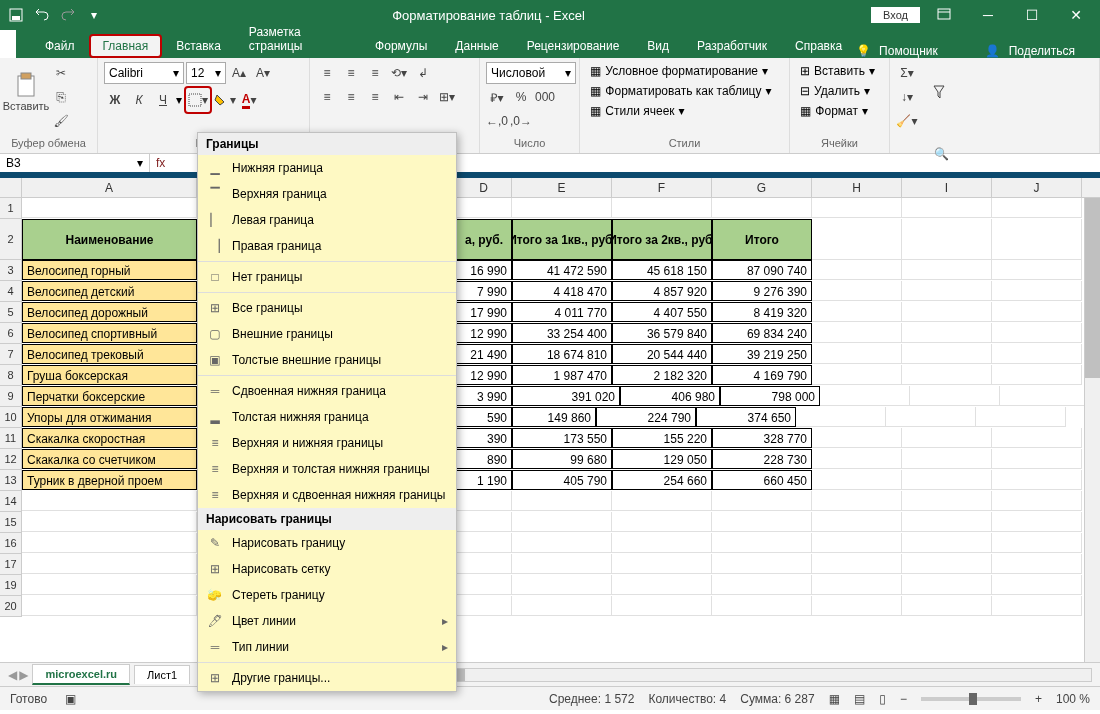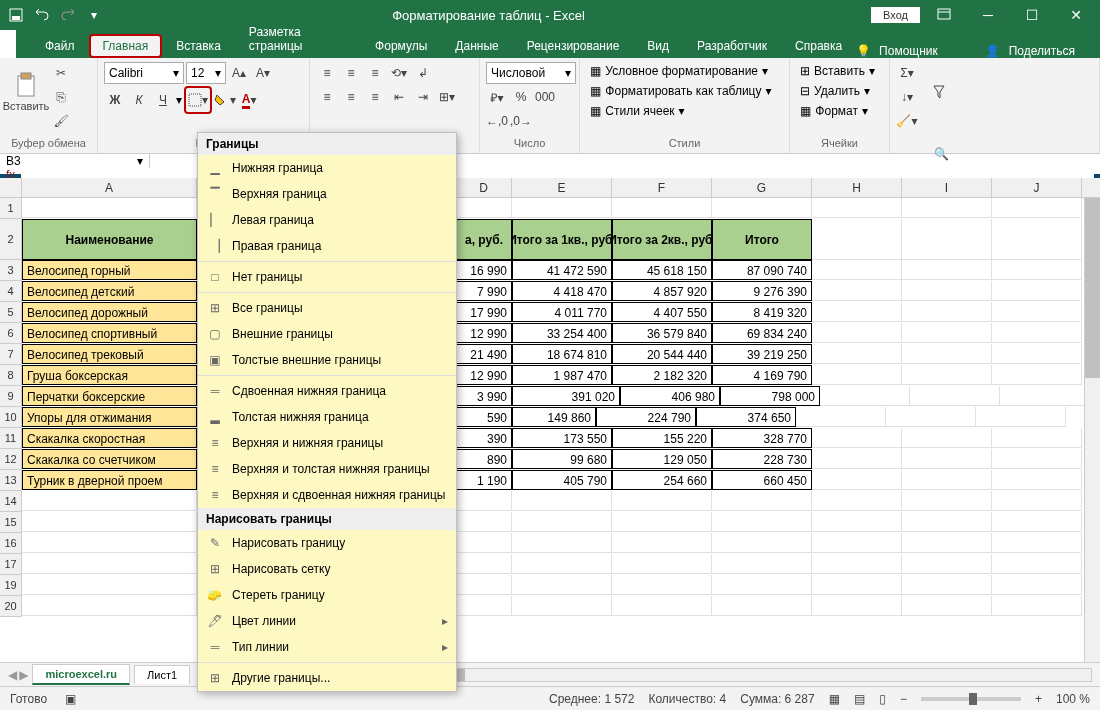--- a/index.html
+++ b/index.html
@@ -31,21 +31,21 @@
 .font-select { width: 80px; height: 22px; border: 1px solid #aaa; padding: 0 4px; font-size: 12px; background: #fff; display: flex; align-items: center; justify-content: space-between; }
 .size-select { width: 40px; height: 22px; border: 1px solid #aaa; padding: 0 4px; font-size: 12px; background: #fff; display: flex; align-items: center; justify-content: space-between; }
 .col-stack { display: flex; flex-direction: column; gap: 2px; }
 .row-line { display: flex; gap: 2px; align-items: center; }
 .styles-btn { display: flex; align-items: center; gap: 4px; padding: 2px 4px; cursor: pointer; }
 .cells-btn { display: flex; align-items: center; gap: 4px; padding: 2px 4px; cursor: pointer; }
 
 .border-btn-hl { border: 2px solid #c00000; border-radius: 4px; padding: 1px; }
 
 
-.formula-row { height: 24px; border-bottom: 4px solid #0c4a6e; display: flex; background: #fff; flex-direction: column; }
+.formula-row { height: 24px; border-bottom: 6px solid #0c4a6e; display: flex; background: #fff; }
 .name-box { width: 150px; border-right: 1px solid #ccc; display: flex; align-items: center; padding: 0 6px; justify-content: space-between; }
 .fx-area { display: flex; align-items: center; padding: 0 6px; gap: 6px; flex: 1; }
 
 
 .grid-wrap { position: relative; height: 484px; overflow: hidden; }
 .col-headers { display: flex; height: 20px; background: #f0f0f0; border-bottom: 1px solid #ccc; }
 .corner { width: 22px; border-right: 1px solid #ccc; background: #f0f0f0; }
 .ch { border-right: 1px solid #ccc; text-align: center; font-size: 12px; color: #333; line-height: 20px; }
 .row { display: flex; }
 .rh { width: 22px; background: #f0f0f0; border-right: 1px solid #ccc; border-bottom: 1px solid #ccc; text-align: center; font-size: 11px; color: #333; line-height: 20px; }

